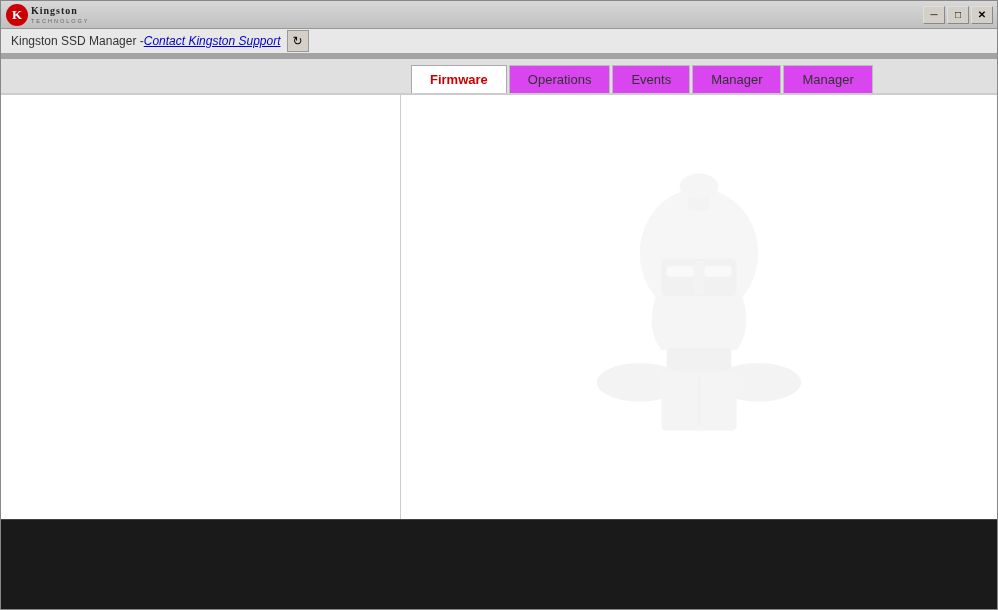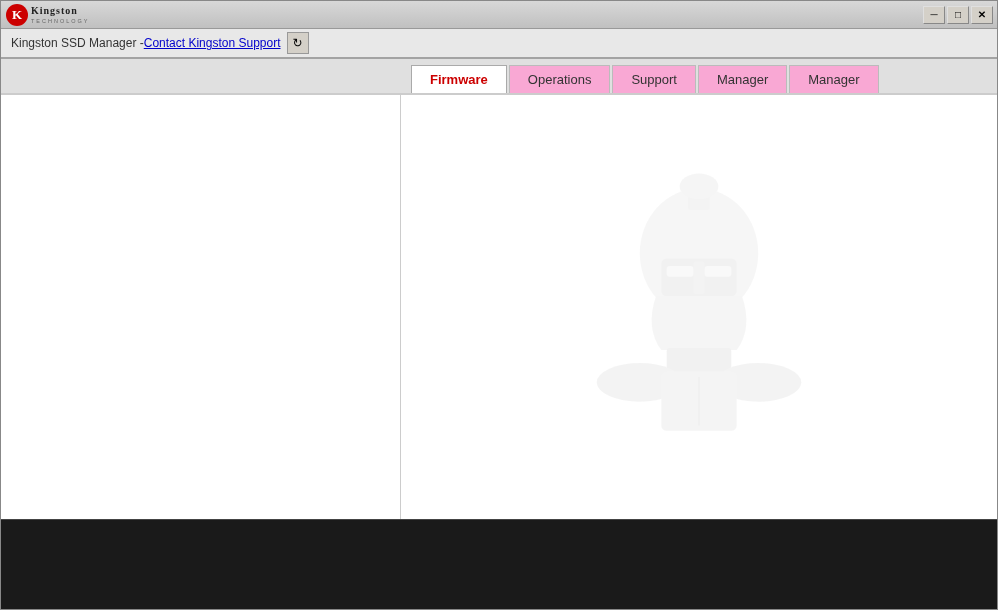--- a/index.html
+++ b/index.html
@@ -70,36 +70,37 @@
       background: #d4d0c8;
     }
 
     
     .subtitle-bar {
       display: flex;
       align-items: center;
       background: #e8e8e8;
       height: 30px;
       padding: 0 10px;
-      border-bottom: 2px solid #a3a3a3;
+      border-bottom: 6px solid #a3a3a3;
       flex-shrink: 0;
       gap: 0;
     }
 
     .app-title-text {
       font-size: 12px;
       color: #333;
       white-space: nowrap;
     }
 
     .contact-link {
       font-size: 12px;
       color: #0000cc;
       text-decoration: underline;
       cursor: pointer;
+      font-style: italic;
     }
 
     .refresh-btn {
       margin-left: 6px;
       width: 22px;
       height: 22px;
       background: #d4d0c8;
       border: 1px solid #999;
       cursor: pointer;
       display: flex;
@@ -118,21 +119,21 @@
       flex-shrink: 0;
       height: 36px;
     }
 
     .tab {
       padding: 4px 18px;
       font-size: 13px;
       cursor: pointer;
       border: 1px solid #bbb;
       border-bottom: none;
-      background: #f9a8d4;
+      background: #d946ef;
       color: #333;
       margin-right: 2px;
       height: 28px;
       display: flex;
       align-items: center;
     }
 
     .tab.active {
       background: white;
       color: #cc0000;
@@ -225,21 +226,21 @@
   </div>
 
   <div class="tab-bar">
     <div class="tab active">
       <span>Firmware</span>
     </div>
     <div class="tab">
       <span>Operations</span>
     </div>
     <div class="tab">
-      <span>Support</span>
+      <span>Events</span>
     </div>
     <div class="tab">
       <span>Manager</span>
     </div>
     <div class="tab">
       <span>Manager</span>
     </div>
   </div>
 
   <div class="main-content">

